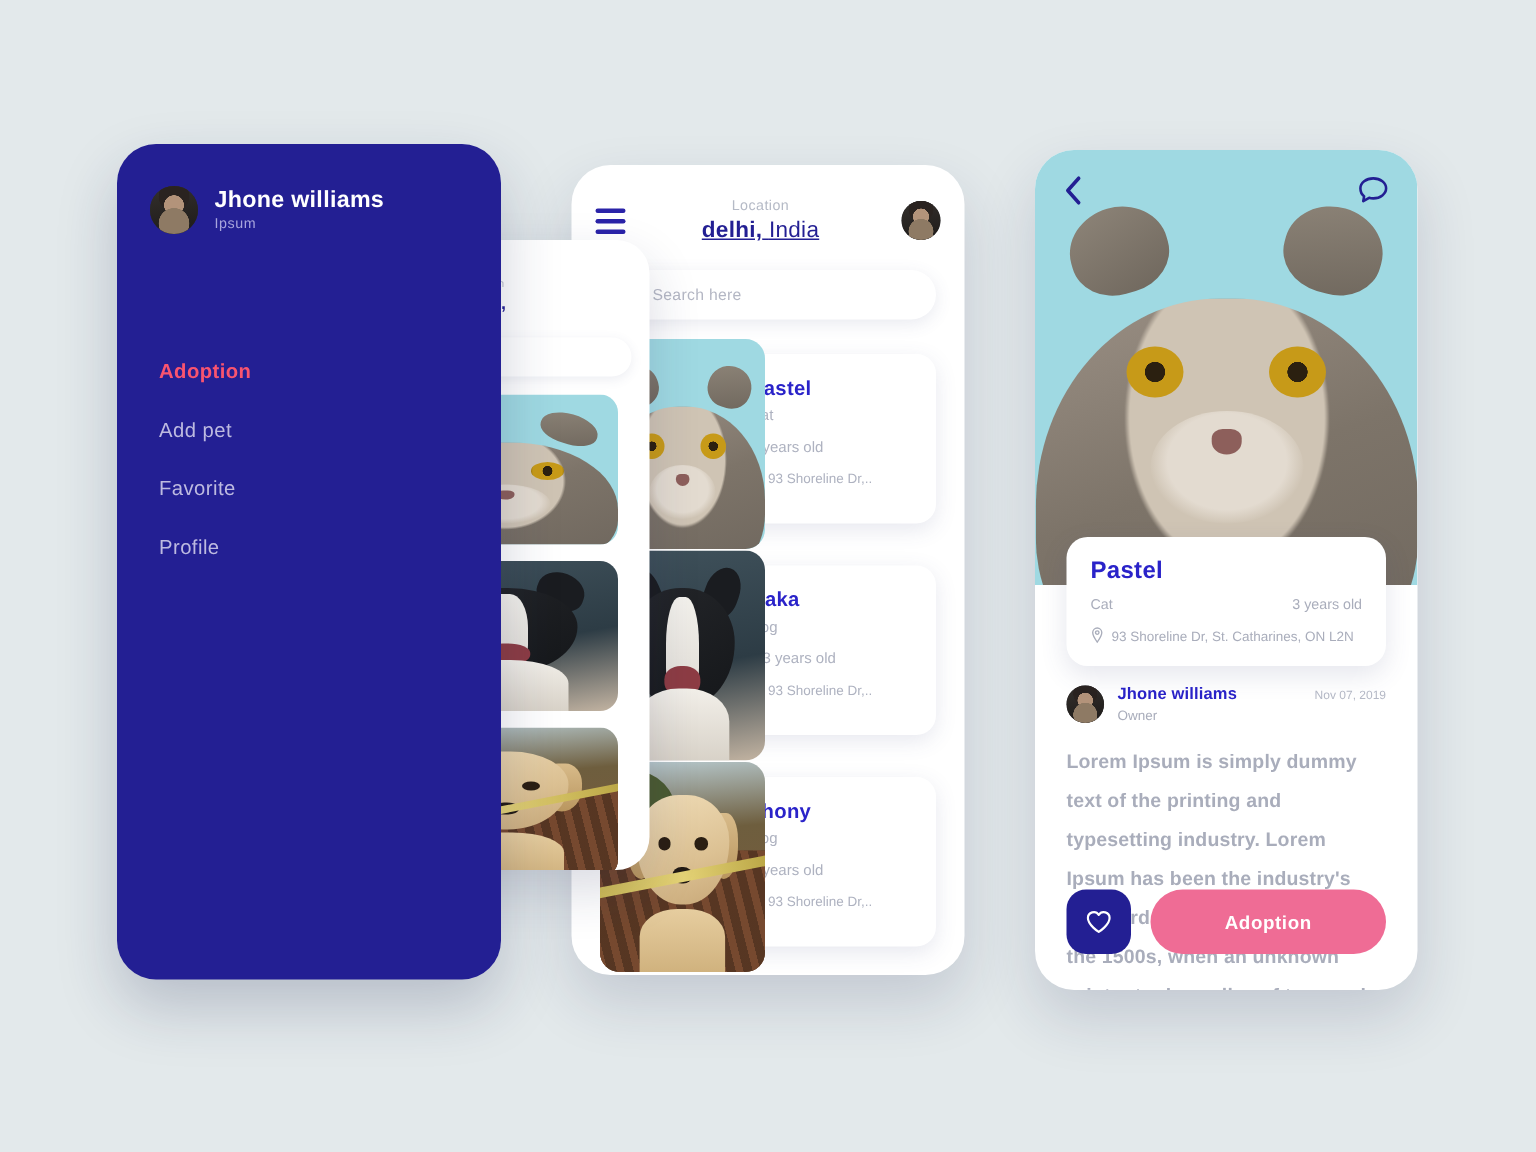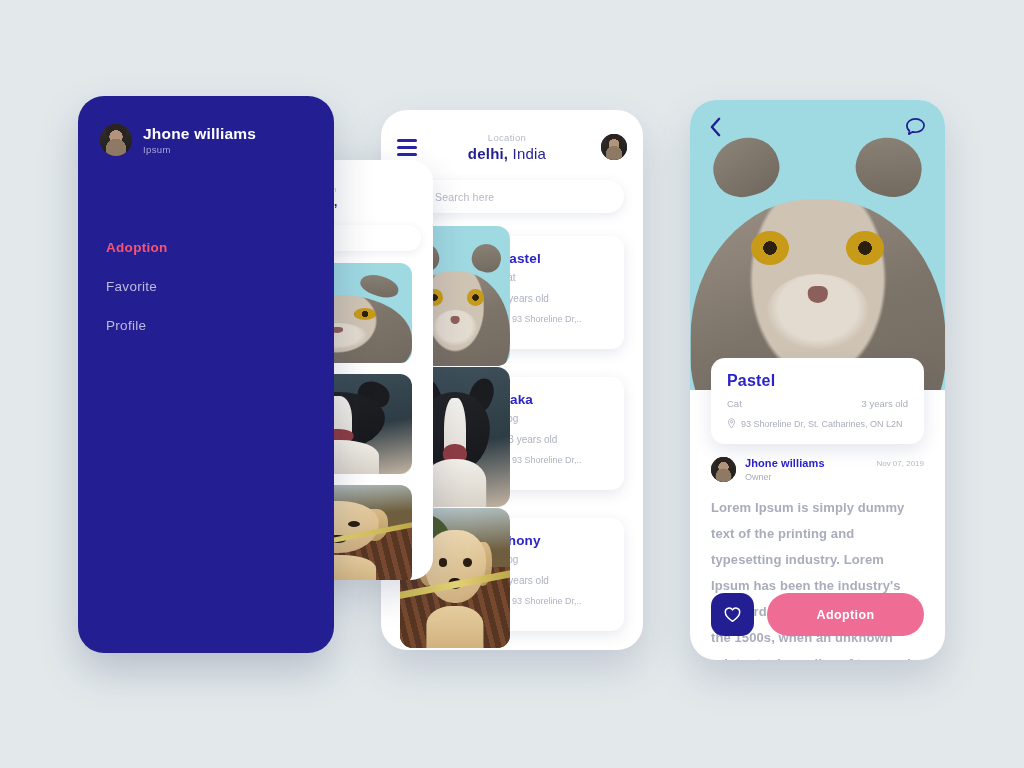--- a/index.html
+++ b/index.html
@@ -186,20 +186,21 @@
   .loc-small {
     color: #b5bac6;
     font-size: 9.5px;
     letter-spacing: .3px;
   }
   .loc-big {
     color: #231f93;
     font-size: 15px;
     margin-top: 2px;
     letter-spacing: .2px;
+    text-decoration: underline;
   }
   .loc-big b { font-weight: bold; }
   .loc-big span { font-weight: normal; }
 
   .search-bar {
     margin: 18px 19px 0 19px;
     height: 33px;
     background: #ffffff;
     border-radius: 17px;
     box-shadow: 0 3px 11px rgba(70, 80, 130, .12);
@@ -570,20 +571,21 @@
     <div class="menu-head">
       <div class="avatar lg"></div>
       <div>
         <div class="menu-name">Jhone williams</div>
         <div class="menu-status">Ipsum</div>
       </div>
     </div>
 
     <div class="menu-list">
       <div class="menu-item active">Adoption</div>
+      <div class="menu-item">Add pet</div>
       <div class="menu-item">Favorite</div>
       <div class="menu-item">Profile</div>
     </div>
   </div>
 
   <div class="phone" id="phone-peek">
     <div class="peek-inner">
       <div class="peek-head">
         <div class="hamburger" style="width:16px;gap:3px;">
           <i></i>

